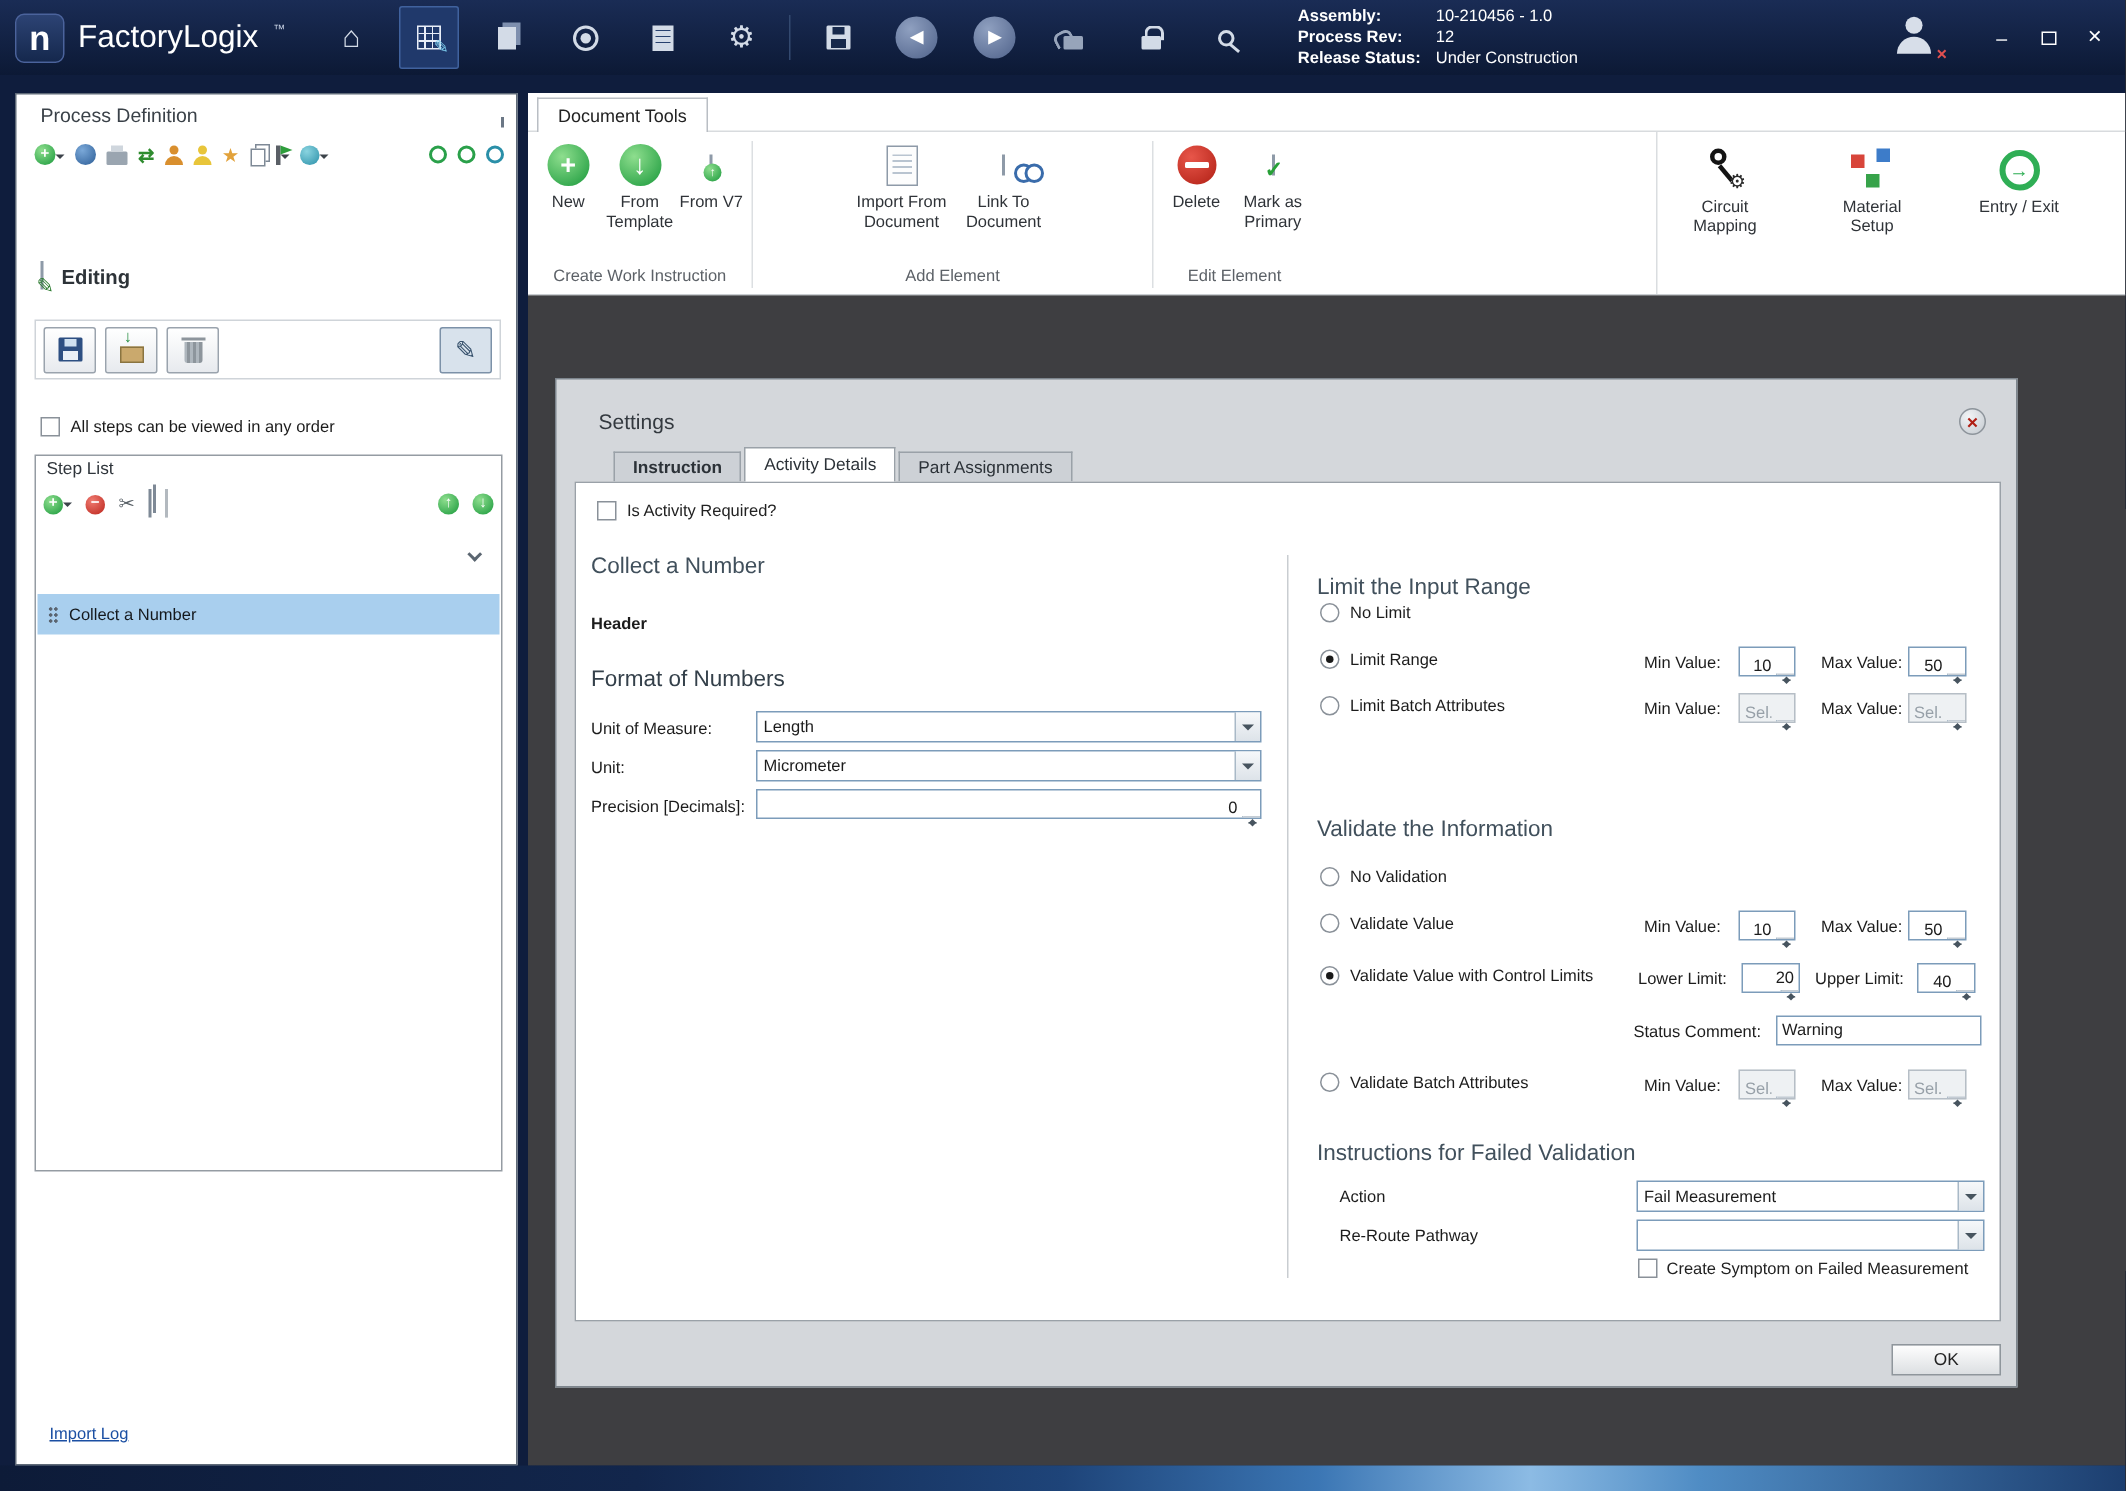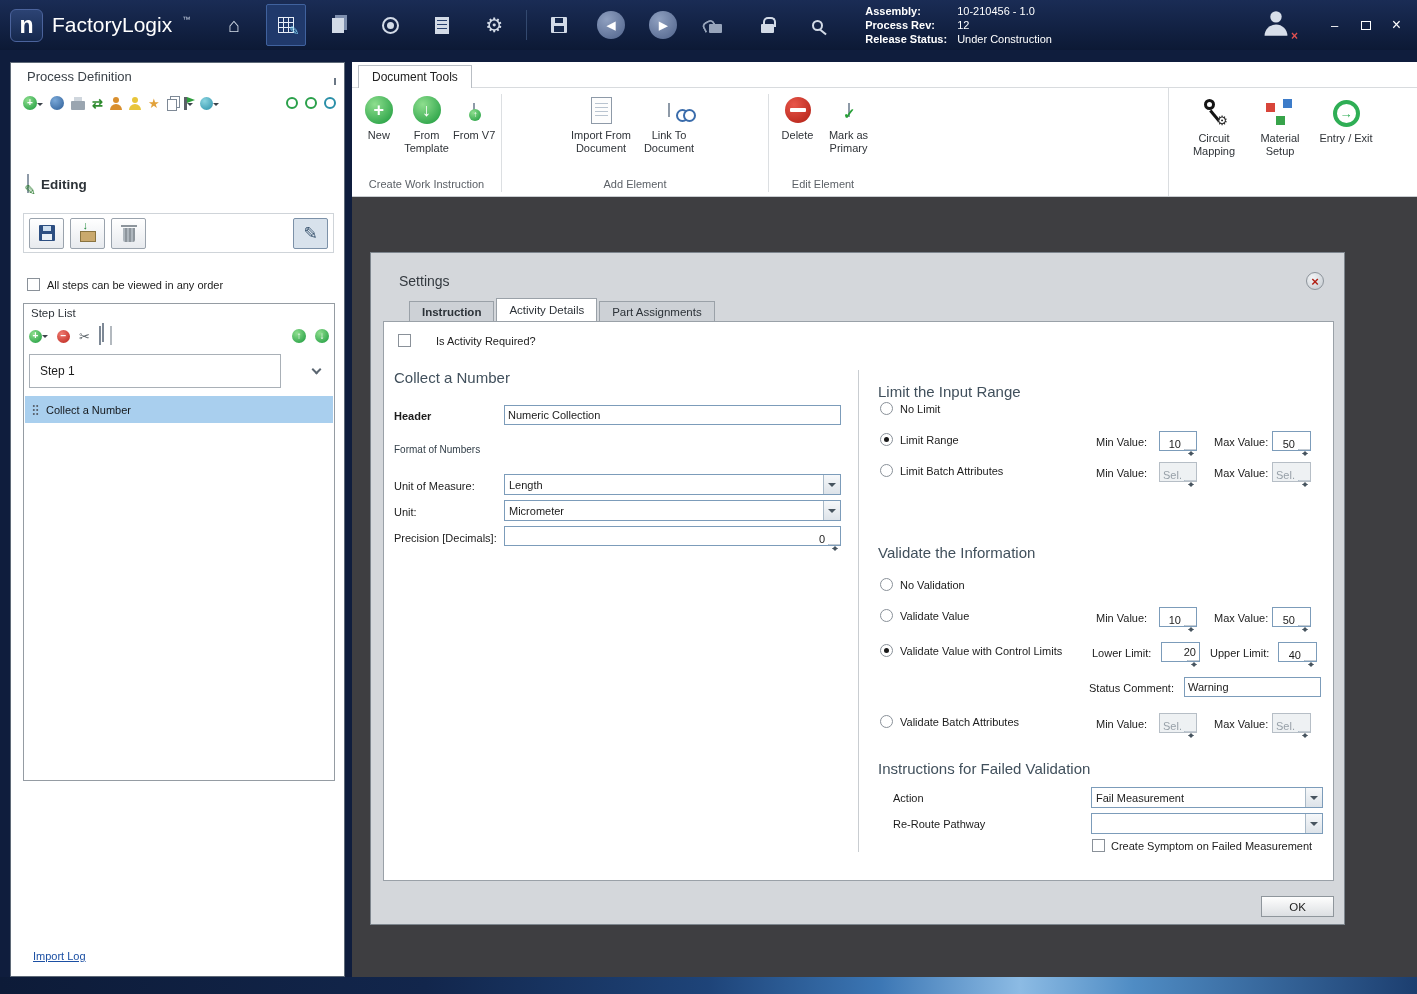--- a/index.html
+++ b/index.html
@@ -157,38 +157,38 @@
   .rbody{position:absolute;top:26px;bottom:0;left:0;right:0;display:flex;align-items:stretch;padding-left:4px;}
   .rgroup{display:flex;flex-direction:column;}
   .ritems{flex:1;display:flex;justify-content:center;align-items:flex-start;gap:2px;padding-top:5px;}
   .rlabel{height:18px;font-size:11px;color:#5c6167;text-align:center;}
   .rbtn{width:50px;display:flex;flex-direction:column;align-items:center;gap:4px;font-size:11px;color:#2f3338;text-align:center;line-height:1.15;padding-top:2px;}
   .rbtn.w64{width:66px;}
   .rbtn .islot{height:30px;display:flex;align-items:center;justify-content:center;}
   .rstack{display:flex;flex-direction:column;gap:6px;padding:7px 4px 0 6px;}
   .rsrow{display:flex;align-items:center;gap:6px;font-size:11px;color:#2f3338;white-space:nowrap;}
   .rsep{width:1px;background:#dcdfe2;margin:6px 4px 4px;}
-  .rcluster{margin-left:auto;display:flex;gap:12px;padding:8px 44px 0 18px;border-left:1px solid #dadde0;}
+  .rcluster{margin-left:auto;display:flex;gap:44px;padding:8px 44px 0 18px;border-left:1px solid #dadde0;}
   .rcluster .rbtn{width:54px;}
 
   
   .workspace{position:absolute;top:135px;left:0;right:0;bottom:0;background:#3e3e41;}
   .dialog{position:absolute;left:18px;top:55px;width:975px;height:673px;background:#d4d7db;border:1px solid #7d858d;}
   .dlg-title{position:absolute;left:28px;top:20px;font-size:14px;color:#33393f;}
   .dlg-close{position:absolute;right:20px;top:19px;width:18px;height:18px;border-radius:50%;background:radial-gradient(circle at 35% 30%,#f2f4f6,#c3c9cf);border:1px solid #8d949b;color:#b01f14;font-size:13px;font-weight:bold;display:flex;align-items:center;justify-content:center;}
   .dtabs{position:absolute;left:38px;top:45px;height:23px;display:flex;align-items:flex-end;font-size:11.5px;}
   .dtab{padding:3px 12px;border:1px solid #9aa1a8;border-bottom:none;background:#cdd1d6;margin-right:2px;color:#2c3238;height:20px;display:flex;align-items:center;}
   .dtab.first{font-weight:bold;}
   .dtab.active{background:#fff;height:23px;position:relative;z-index:2;font-weight:normal;}
   .dlg-panel{position:absolute;left:12px;right:10px;top:68px;height:560px;background:#fff;border:1px solid #9aa1a8;z-index:1;}
   .okbtn{position:absolute;left:890px;top:643px;width:73px;height:21px;background:linear-gradient(#fefefe,#dcdfe2);border:1px solid #8f969c;font-size:11.5px;color:#222;display:flex;align-items:center;justify-content:center;}
   .lbl{position:absolute;font-size:11px;color:#1c1c1c;white-space:nowrap;}
   .b{font-weight:bold;}
   .h1{position:absolute;font-size:15px;color:#41505c;white-space:nowrap;}
-  .h2{position:absolute;font-size:10px;color:#34404a;white-space:nowrap;}
+  .h2{position:absolute;font-size:15px;color:#34404a;white-space:nowrap;}
   .vdiv{position:absolute;left:474px;top:48px;height:482px;width:1px;background:#c9cdd1;}
   .ti{position:absolute;height:20px;border:1px solid #7c9cba;font-size:11px;padding:0 3px;background:#fff;color:#1c1c1c;outline:none;}
   .combo{position:absolute;height:21px;border:1px solid #7c9cba;background:#fff;display:flex;}
   .combo input{flex:1;min-width:0;border:none;outline:none;font-size:11px;padding:0 4px;background:transparent;color:#1c1c1c;}
   .cbtn{width:17px;border-left:1px solid #a9b9c7;background:linear-gradient(#f6f8fa,#dde3e9);display:flex;align-items:center;justify-content:center;}
   .cbtn::before{content:"";border:4px solid transparent;border-top-color:#47545f;margin-top:4px;}
   .spin{position:absolute;height:20px;border:1px solid #7c9cba;background:#fff;display:flex;align-items:flex-end;}
   .spin input{flex:1;min-width:0;border:none;outline:none;font-size:11px;padding:0 3px;text-align:right;background:transparent;color:#1c1c1c;}
   .spin .ud{width:12px;display:flex;flex-direction:column;border-left:1px solid #aebdca;}
   .spin .ud i{flex:1;position:relative;background:linear-gradient(#fbfcfd,#dfe4e9);}
@@ -386,23 +386,20 @@
               <span class="ic-gc s14">
                 <i class="g g-up"></i>
               </span>
             </span>
           <span>
               <span class="ic-gc s14">
                 <i class="g g-down"></i>
               </span>
             </span>
         </div>
-        <div class="sl-group">
-          <span>Step 1</span>
-        </div>
         <span class="sl-gchev chev"></span>
         <div class="sl-selected">
           <span class="grip"></span>
           <span>Collect a Number</span>
         </div>
       </div>
 
       <a class="import-log">Import Log</a>
     </aside>
 
@@ -527,28 +524,27 @@
             </span>
 
           <div class="dtabs">
             <span class="dtab first">Instruction</span>
             <span class="dtab active">Activity Details</span>
             <span class="dtab">Part Assignments</span>
           </div>
 
           <div class="dlg-panel">
 
-            <label style="position:absolute;left:14px;top:12px;display:flex;align-items:center;gap:25px;font-size:11px;">
+            <label style="position:absolute;left:14px;top:12px;display:flex;align-items:center;gap:7px;font-size:11px;">
               <span class="cbx"></span>
               <span>Is Activity Required?</span>
             </label>
 
             <div class="h1" style="left:10px;top:47px;">Collect a Number</div>
             <span class="lbl b" style="left:10px;top:88px;">Header</span>
-            <input class="ti" style="left: 120px; top: 83px; width: 337px;" value="Numeric Collection">
 
             <div class="h2" style="left:10px;top:122px;">Format of Numbers</div>
 
             <span class="lbl" style="left:10px;top:158px;">Unit of Measure:</span>
             <span class="combo" style="left:120px;top:152px;width:337px;">
               <input value="Length" style="">
               <span class="cbtn"></span>
             </span>
 
             <span class="lbl" style="left:10px;top:184px;">Unit:</span>

